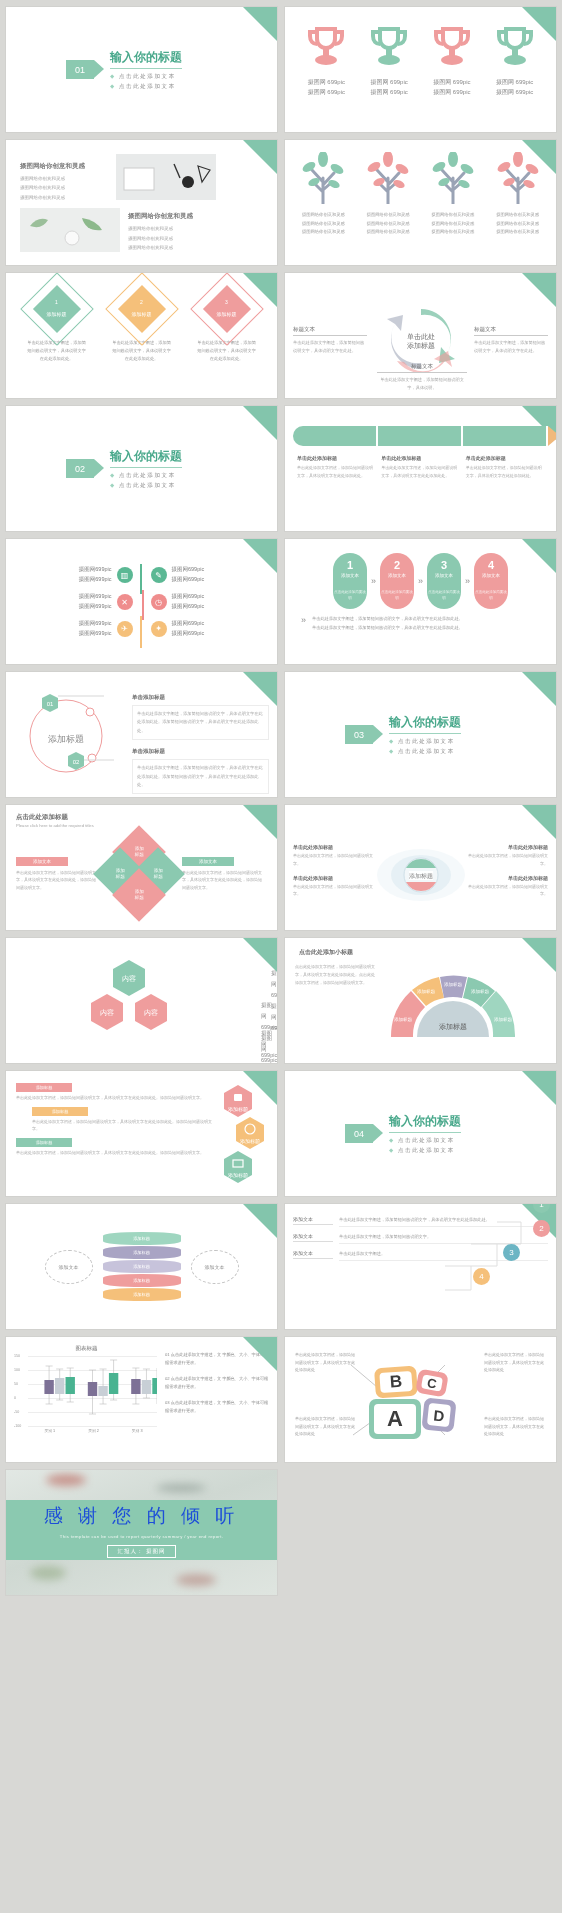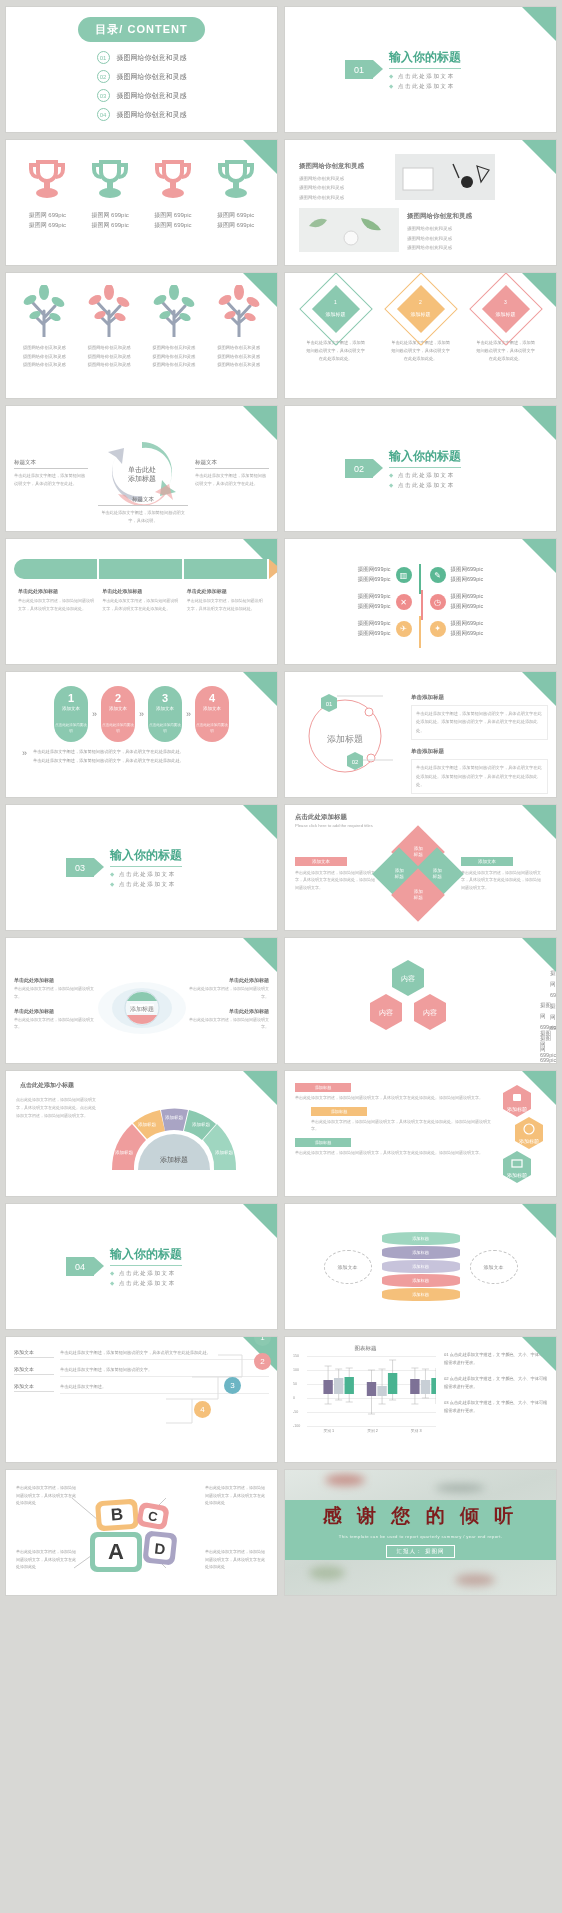--- a/index.html
+++ b/index.html
@@ -190,53 +190,30 @@
   .blk { position:absolute; border-radius:7px; display:flex; align-items:center; justify-content:center;
          font-weight:bold; color:#3c3c3c; }
   .blk i { font-style:normal; background:#fff; border-radius:4px; width:calc(100% - 10px);
            height:calc(100% - 10px); display:flex; align-items:center; justify-content:center; }
 
   
   .thx { position:relative; height:100%;
          background:linear-gradient(160deg,#e2e8e4,#cfd8d2 45%,#dfe5e0); }
   .thx-band { position:absolute; left:0; right:0; top:30px; height:60px; background:#8bc9b0;
               display:flex; flex-direction:column; align-items:center; justify-content:center; }
-  .thx-t { color:#7f1d1d; font-size:19px; font-weight:bold; letter-spacing:5px; }
+  .thx-t { color:#1d4ed8; font-size:19px; font-weight:normal; letter-spacing:5px; }
   .thx-s { color:#f0f7f3; font-size:4.2px; letter-spacing:.4px; margin-top:5px; }
   .thx-b { margin-top:6px; border:1px solid #fff; color:#fff; font-size:5.5px; padding:2px 9px; letter-spacing:1px; }
   .thx-blob { position:absolute; border-radius:50%; filter:blur(4px); opacity:.55; }
 </style>
 </head>
 <body>
 
 <div class="grid">
 
-  <div class="slide">
-    <div class="cat-wrap">
-      <div class="cat-pill">目录/ CONTENT</div>
-      <div class="cat-list">
-        <div class="cat-row">
-          <div class="cat-num">01</div>
-          <div class="cat-txt">摄图网给你创意和灵感</div>
-        </div>
-        <div class="cat-row">
-          <div class="cat-num">02</div>
-          <div class="cat-txt">摄图网给你创意和灵感</div>
-        </div>
-        <div class="cat-row">
-          <div class="cat-num">03</div>
-          <div class="cat-txt">摄图网给你创意和灵感</div>
-        </div>
-        <div class="cat-row">
-          <div class="cat-num">04</div>
-          <div class="cat-txt">摄图网给你创意和灵感</div>
-        </div>
-      </div>
-    </div>
-  </div>
 
   <div class="slide">
     <div class="corner-tri"></div>
     <div class="sec">
       <div class="sec-badge">01</div>
       <div>
         <div class="sec-title">输入你的标题</div>
         <div class="sec-bullets">
           <div class="sec-bullet">点击此处添加文本</div>
           <div class="sec-bullet">点击此处添加文本</div>

